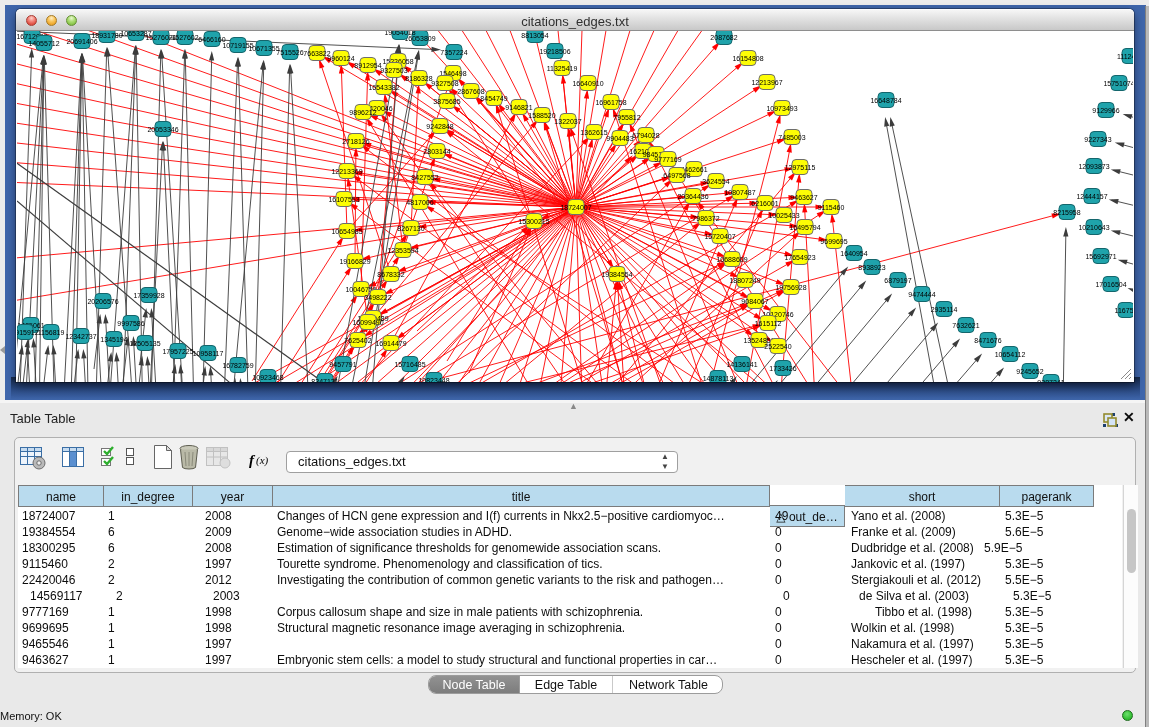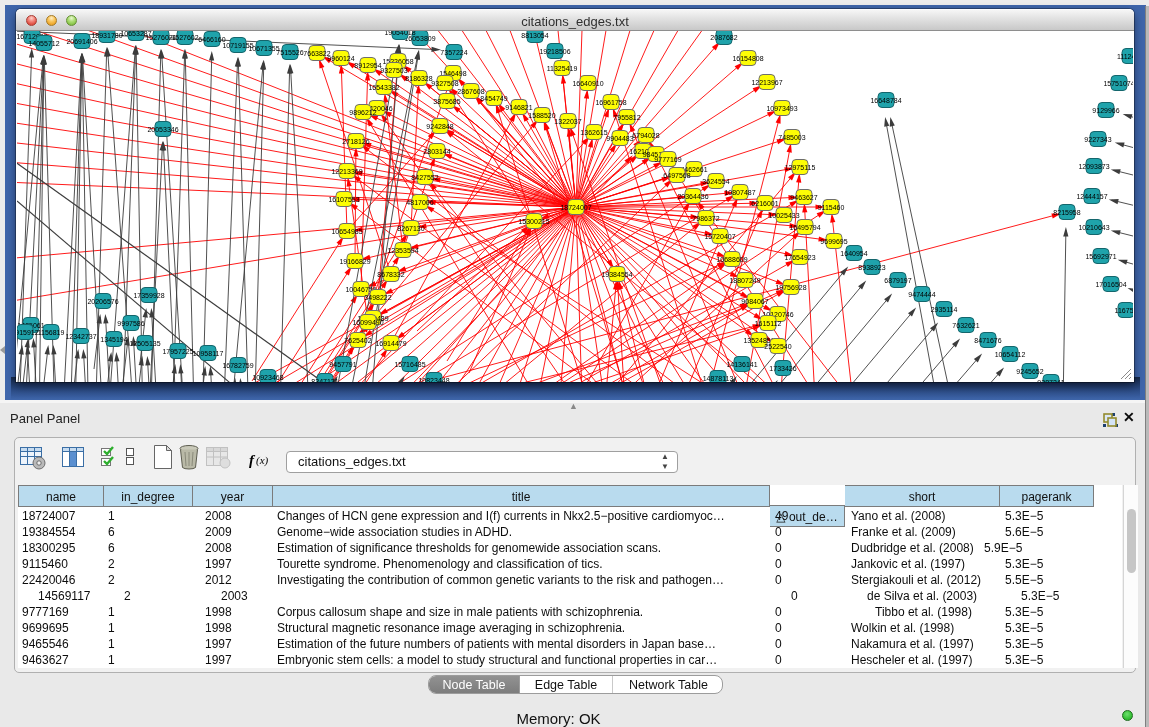--- a/index.html
+++ b/index.html
@@ -65,21 +65,21 @@
      border-left:1px solid #d5d5d5; }
   #vsb-thumb { left:3px; top:24px; width:9px; height:64px; border-radius:5px;
      background:#c6c6c6; }
   
   #tabs { left:428px; top:275px; width:295px; height:19px; border:1px solid #9c9c9c;
      border-radius:8px; background:#fff; overflow:hidden; font-size:12.5px; }
   .seg { position:absolute; top:0; height:19px; text-align:center; line-height:18px; }
   #seg1 { left:0; width:90px; background:linear-gradient(#929292,#7a7a7a); color:#fff; }
   #seg2 { left:90px; width:93px; color:#111; border-left:1px solid #9c9c9c; }
   #seg3 { left:183px; width:112px; color:#111; border-left:1px solid #c9c9c9; }
-  #mem { left:0px; top:310px; width:1117px; text-align:center; font-size:15px; color:#111; }
+  #mem { left:0px; top:310px; width:1117px; text-align:left; font-size:11px; color:#111; }
   #memdot { left:1122px; top:310px; width:11px; height:11px; border-radius:50%;
      background:radial-gradient(circle at 45% 35%, #6fe06f, #35c035 60%, #28a828);
      border:1.5px solid #1c6b1c; }
 </style>
 </head>
 <body>
 <div class="abs" id="lstrip"></div>
 <div class="abs" id="desk"></div>
 <div class="abs" id="desk-shadow"></div>
 <div class="abs" id="larrow"></div>
@@ -903,21 +903,21 @@
   <svg class="abs" id="grip" width="12" height="12">
     <line x1="1" y1="11" x2="11" y2="1" stroke="#8a8a8a" stroke-width="1"></line>
     <line x1="5" y1="11" x2="11" y2="5" stroke="#8a8a8a" stroke-width="1"></line>
     <line x1="9" y1="11" x2="11" y2="9" stroke="#8a8a8a" stroke-width="1"></line>
   </svg>
 </div>
 
 <div class="abs" id="panel">
   <div class="abs" id="panel-top"></div>
   <div class="abs" id="caret">▲</div>
-  <div class="abs" id="ptitle">Panel Panel</div>
+  <div class="abs" id="ptitle">Table Table</div>
   <svg class="abs" id="dockicon" width="16" height="16">
     <rect x="9" y="1" width="3" height="3" fill="#1c3f6e"></rect>
     <rect x="0" y="12" width="3" height="3" fill="#1c3f6e"></rect>
     <rect x="12" y="12" width="3" height="3" fill="#1c3f6e"></rect>
     <rect x="1" y="2" width="8" height="8" fill="#dbe7f6" stroke="#938b2d" stroke-width="1.6"></rect>
     <rect x="5" y="6" width="8" height="8" fill="#d4e4f6" stroke="#938b2d" stroke-width="1.6"></rect>
   </svg>
   <div class="abs" id="closex">✕</div>
 
   <div class="abs" id="container">
@@ -1017,21 +1017,21 @@
         </div>
         <div class="row" style="left:0;top:87px;width:1104px;">
           <div class="c" style="left:4px;width:82px;">22420046</div>
           <div class="c" style="left:90px;width:85px;">2</div>
           <div class="c" style="left:187px;width:68px;">2012</div>
           <div class="c" style="left:259px;width:493px;">Investigating the contribution of common genetic variants to the risk and pathogen…</div>
           <div class="c" style="left:757px;width:70px;">0</div>
           <div class="c" style="left:833px;width:149px;">Stergiakouli et al. (2012)</div>
           <div class="c" style="left:987px;width:89px;">5.5E−5</div>
         </div>
-        <div class="row" style="left:16px;top:103px;width:1104px;">
+        <div class="row" style="left:8px;top:103px;width:1104px;">
           <div class="c" style="left:4px;width:82px;">14569117</div>
           <div class="c" style="left:90px;width:85px;">2</div>
           <div class="c" style="left:187px;width:68px;">2003</div>
           <div class="c" style="left:757px;width:70px;">0</div>
           <div class="c" style="left:833px;width:149px;">de Silva et al. (2003)</div>
           <div class="c" style="left:987px;width:89px;">5.3E−5</div>
         </div>
         <div class="row" style="left:0;top:119px;width:1104px;">
           <div class="c" style="left:4px;width:82px;">9777169</div>
           <div class="c" style="left:90px;width:85px;">1</div>
@@ -1047,21 +1047,20 @@
           <div class="c" style="left:187px;width:68px;">1998</div>
           <div class="c" style="left:259px;width:493px;">Structural magnetic resonance image averaging in schizophrenia.</div>
           <div class="c" style="left:757px;width:70px;">0</div>
           <div class="c" style="left:833px;width:149px;">Wolkin et al. (1998)</div>
           <div class="c" style="left:987px;width:89px;">5.3E−5</div>
         </div>
         <div class="row" style="left:0;top:151px;width:1104px;">
           <div class="c" style="left:4px;width:82px;">9465546</div>
           <div class="c" style="left:90px;width:85px;">1</div>
           <div class="c" style="left:187px;width:68px;">1997</div>
-          <div class="c" style="left:259px;width:493px;">Estimation of the future numbers of patients with mental disorders in Japan base…</div>
           <div class="c" style="left:757px;width:70px;">0</div>
           <div class="c" style="left:833px;width:149px;">Nakamura et al. (1997)</div>
           <div class="c" style="left:987px;width:89px;">5.3E−5</div>
         </div>
         <div class="row" style="left:0;top:167px;width:1104px;">
           <div class="c" style="left:4px;width:82px;">9463627</div>
           <div class="c" style="left:90px;width:85px;">1</div>
           <div class="c" style="left:187px;width:68px;">1997</div>
           <div class="c" style="left:259px;width:493px;">Embryonic stem cells: a model to study structural and functional properties in car…</div>
           <div class="c" style="left:757px;width:70px;">0</div>

